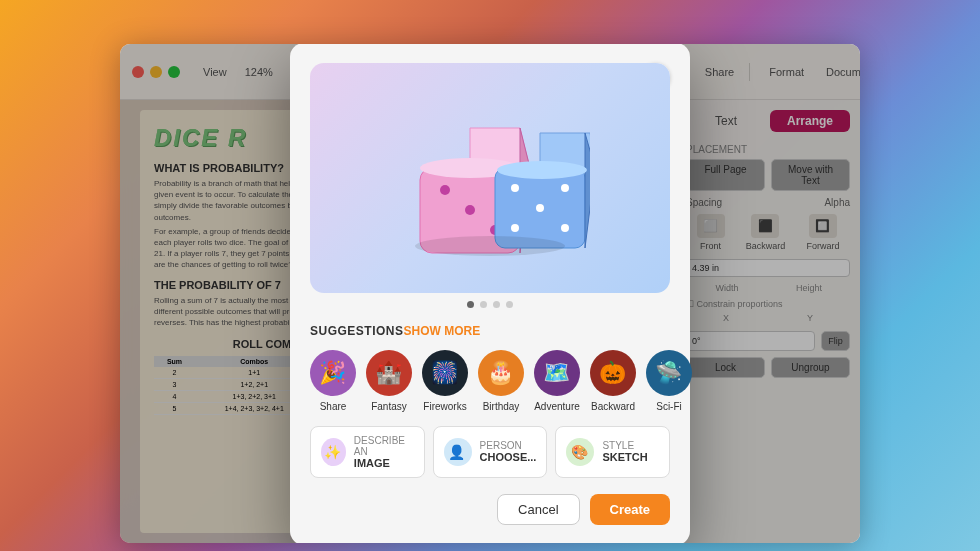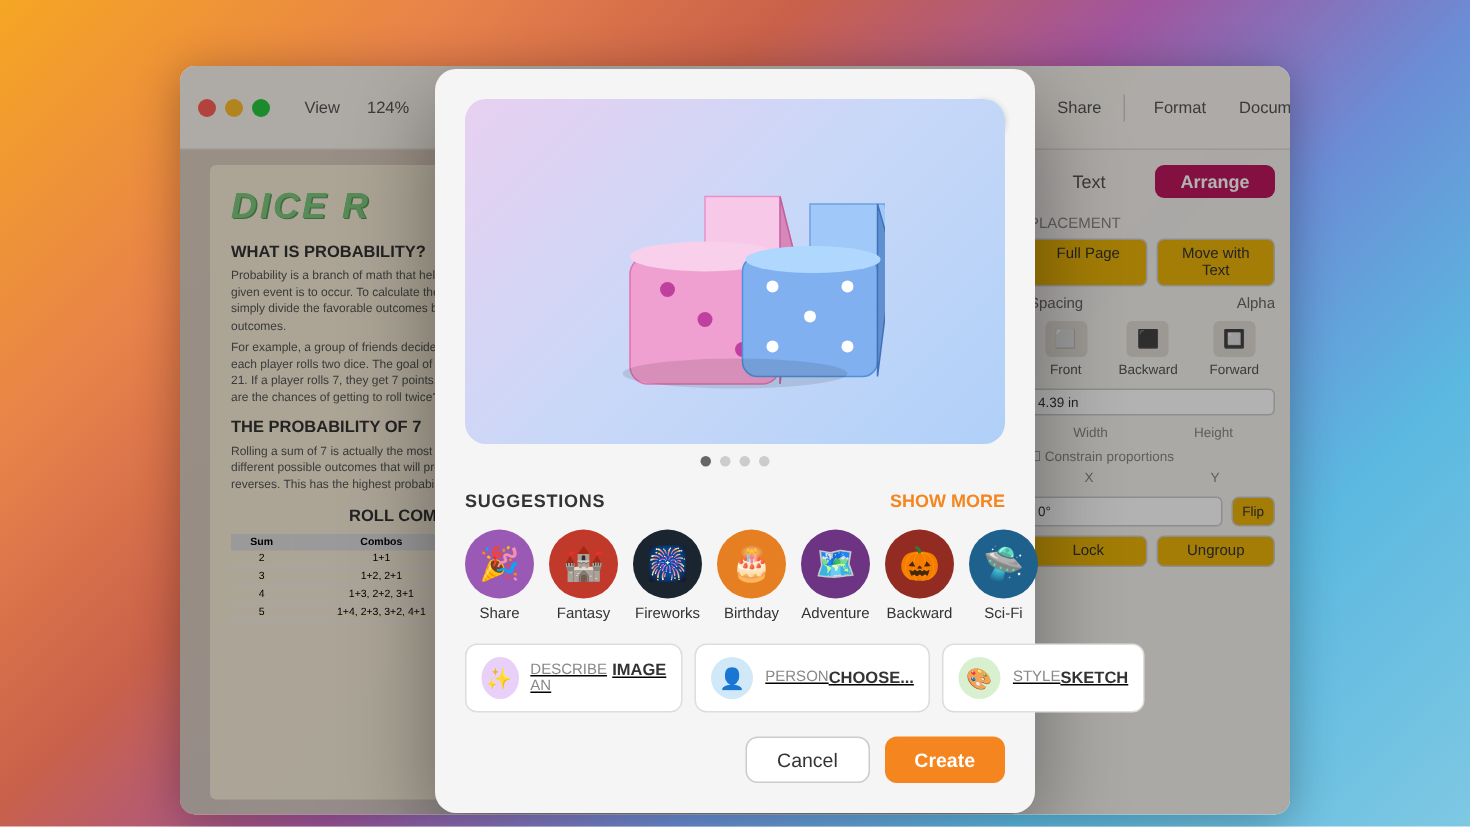--- a/index.html
+++ b/index.html
@@ -121,21 +121,21 @@
       margin-top: 8px;
     }
     .panel-row {
       display: flex;
       gap: 6px;
       margin-bottom: 6px;
     }
     .panel-btn-sm {
       flex: 1;
       font-size: 10px;
-      background: #eab308;
+      background: #a3a3a3;
       border: 1px solid #ccc;
       border-radius: 5px;
       padding: 4px 6px;
       text-align: center;
       cursor: pointer;
       color: #333;
     }
     .arrange-row {
       display: flex;
       justify-content: space-around;
@@ -305,21 +305,20 @@
       cursor: pointer;
       display: flex; align-items: center; justify-content: center;
       font-size: 14px;
       color: #555;
       box-shadow: 0 1px 4px rgba(0,0,0,0.2);
     }
 
     
     .suggestions-header {
       display: flex;
-      justify-content: space-between;
       align-items: center;
       margin-bottom: 12px;
     }
     .suggestions-title {
       font-size: 12px;
       font-weight: 700;
       color: #333;
       letter-spacing: 0.5px;
     }
     .show-more-btn {
@@ -375,22 +374,21 @@
       gap: 8px;
     }
     .action-option-icon {
       width: 28px; height: 28px;
       border-radius: 50%;
       display: flex; align-items: center; justify-content: center;
       font-size: 14px;
     }
     .action-option-text {
       display: flex;
-      flex-direction: row;
-      text-decoration: underline;
+      flex-direction: column;
     }
     .action-option-label {
       font-size: 10px;
       color: #888;
     }
     .action-option-value {
       font-size: 11px;
       font-weight: 600;
       color: #333;
     }

